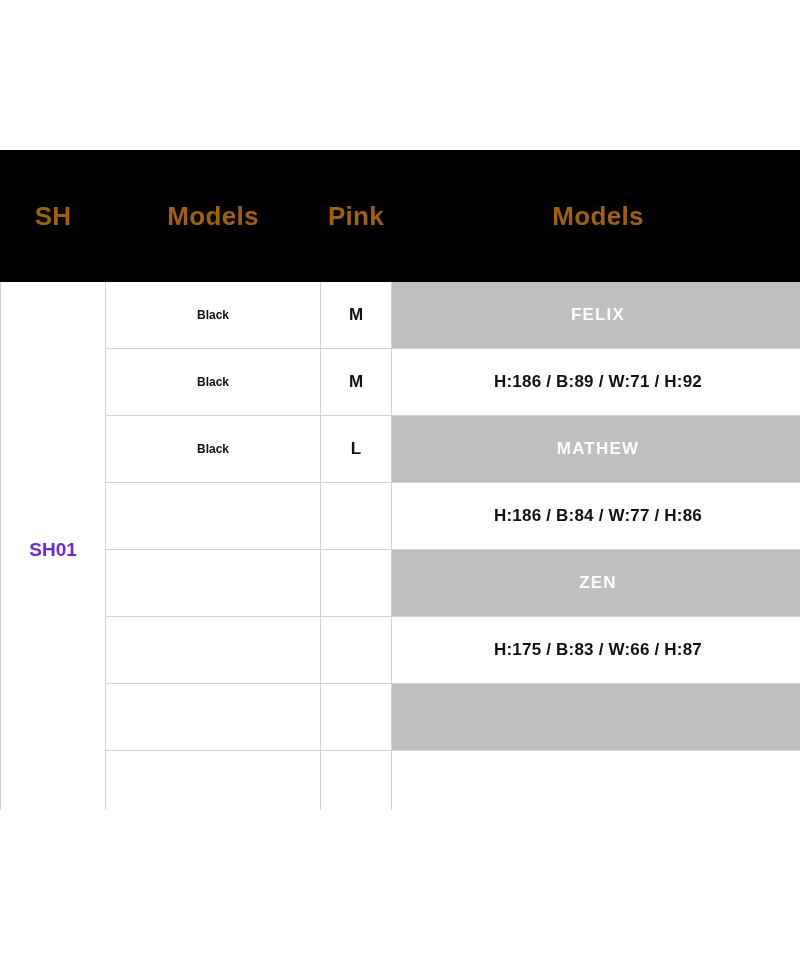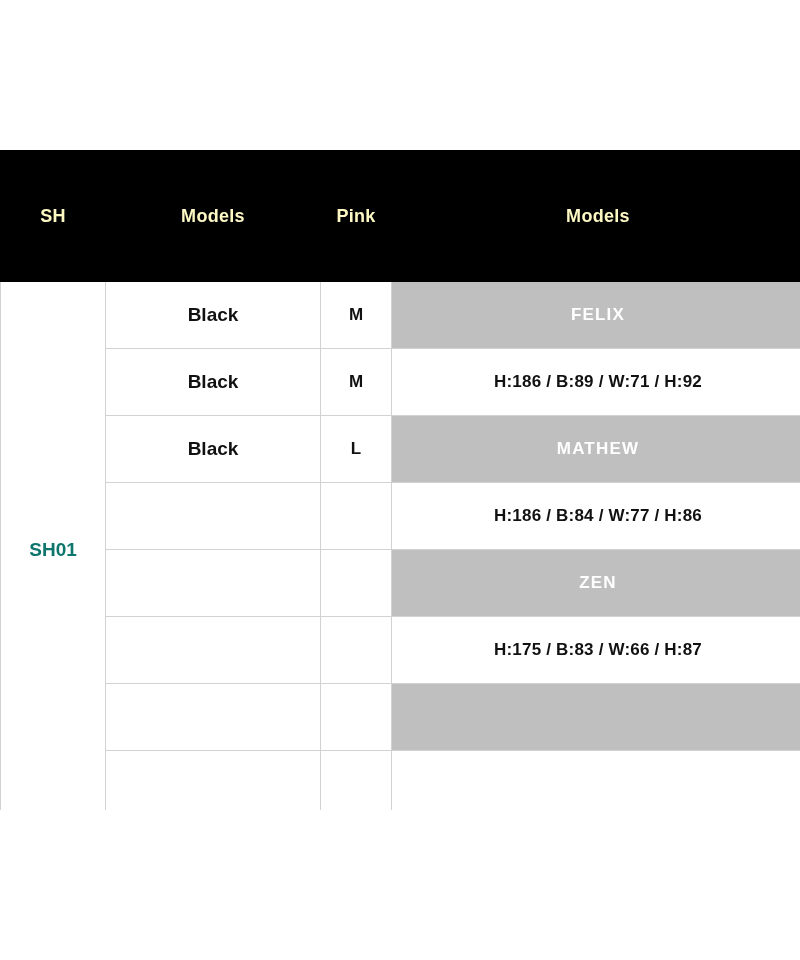--- a/index.html
+++ b/index.html
@@ -35,50 +35,50 @@
   table.size-table th {
     padding: 0;
     margin: 0;
     border: 1px solid #d2d2d2;
     text-align: center;
     vertical-align: middle;
   }
   
   thead tr.header-row th {
     background: #000000;
-    color: #fef9c3;
+    color: #a16207;
     border: 1px solid #000000;
     height: 130px;
-    font-size: 18px;
+    font-size: 26px;
     font-weight: bold;
     letter-spacing: 0.3px;
   }
   th.col-sh { width: 104px; }
   th.col-color { width: 214px; }
   th.col-size { width: 70px; }
   th.col-models { width: 412px; }
 
   
   tbody td {
     height: 66px;
     font-size: 18px;
     font-weight: bold;
     color: #111111;
   }
   td.sh-cell {
     width: 104px;
     font-size: 19px;
     font-weight: bold;
-    color: #0f766e;
+    color: #6d28d9;
     border-left: 1px solid #d2d2d2;
     border-right: 1px solid #bdbdbd;
   }
   td.color-cell {
     width: 214px;
-    font-size: 19px;
+    font-size: 12px;
   }
   td.size-cell {
     width: 70px;
     font-size: 17px;
   }
   td.model-cell {
     width: 412px;
     font-size: 17px;
     letter-spacing: 0.2px;
   }

